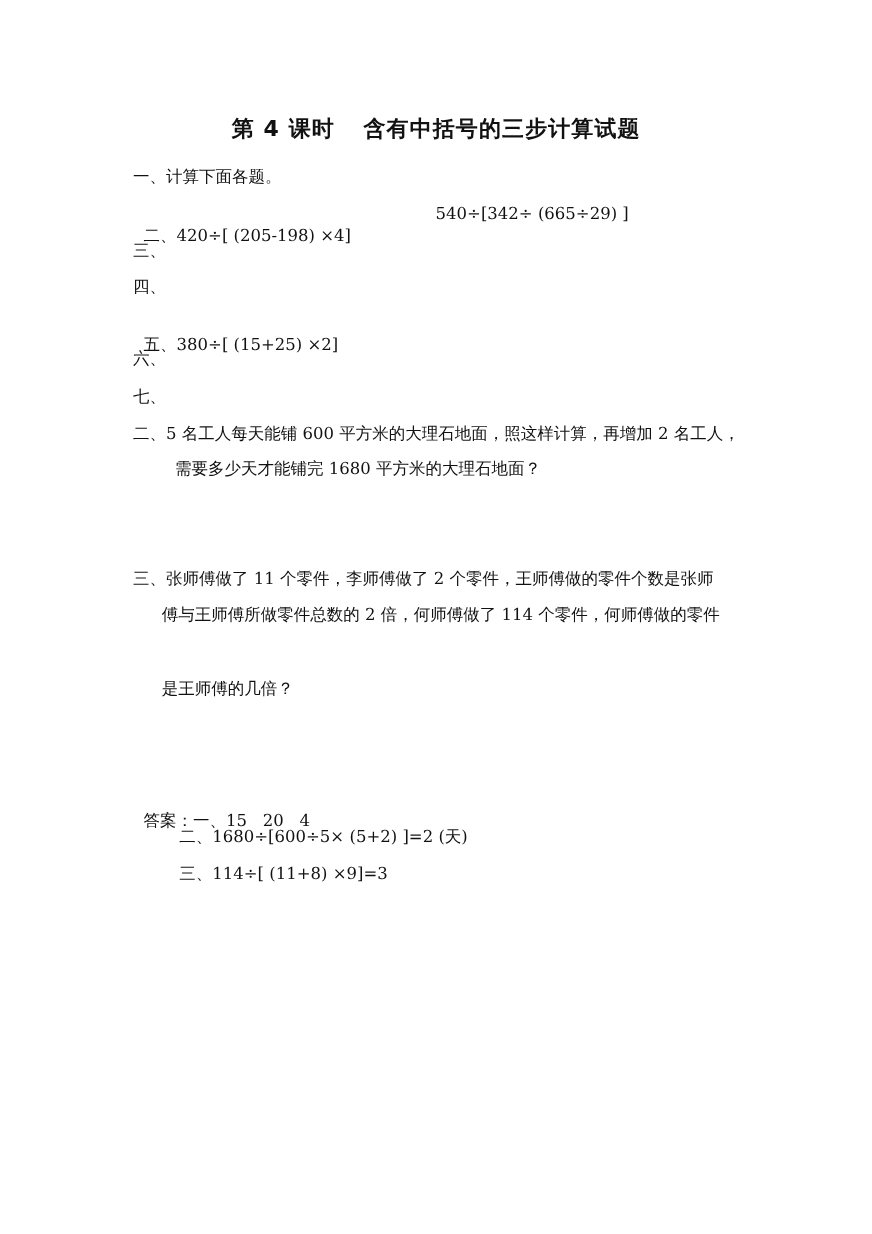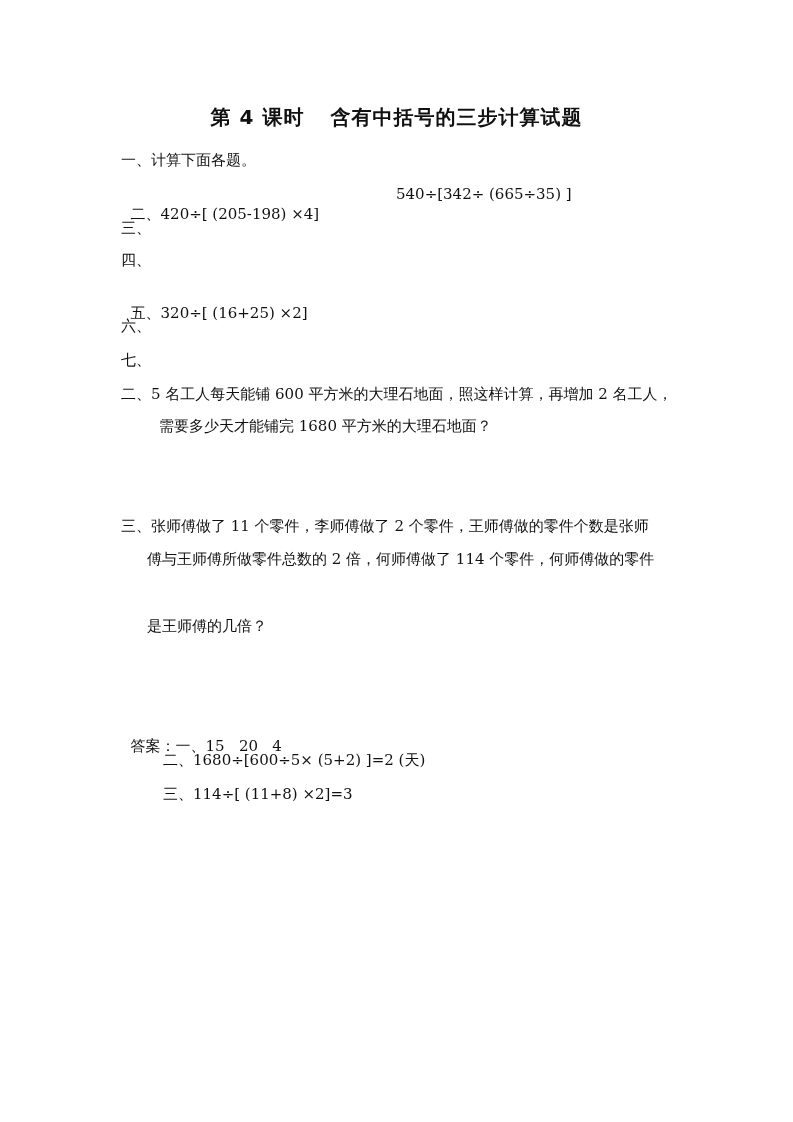--- a/index.html
+++ b/index.html
@@ -24,36 +24,36 @@
 
 <div class="title">
   <span>第 4 课时</span><span class="gap"></span><span>含有中括号的三步计算试题</span>
 </div>
 
 <div class="line" style="top:150px;">一、计算下面各题。</div>
 
 <div class="line" style="top:184px;">
   <span>二、</span><span>420÷[ (205-198) ×4]</span>
 </div>
-<div class="col2 line" style="top:184px; left:396px;">540÷[342÷ (665÷35) ]</div>
+<div class="col2 line" style="top:184px; left:396px;">540÷[342÷ (665÷29) ]</div>
 
 <div class="line" style="top:218px;">三、</div>
 <div class="line" style="top:250px;">四、</div>
 
 <div class="line" style="top:283px;">
-  <span>五、</span><span>320÷[ (16+25) ×2]</span>
+  <span>五、</span><span>380÷[ (15+25) ×2]</span>
 </div>
 
 <div class="line" style="top:316px;">六、</div>
 <div class="line" style="top:350px;">七、</div>
 
 <div class="line" style="top:384px;">二、5 名工人每天能铺 600 平方米的大理石地面，照这样计算，再增加 2 名工人，</div>
 <div class="line indent" style="top:416px;margin-left:12px;">需要多少天才能铺完 1680 平方米的大理石地面？</div>
 
 <div class="line" style="top:516px;">三、张师傅做了 11 个零件，李师傅做了 2 个零件，王师傅做的零件个数是张师</div>
 <div class="line indent" style="top:549px;">傅与王师傅所做零件总数的 2 倍，何师傅做了 114 个零件，何师傅做的零件</div>
 <div class="line indent" style="top:616px;">是王师傅的几倍？</div>
 
 <div class="line" style="top:716px;">
   <span>答案：</span><span>一、15   20   4</span>
 </div>
 <div class="line ans-indent" style="top:750px;">二、1680÷[600÷5× (5+2) ]=2 (天)</div>
-<div class="line ans-indent" style="top:784px;">三、114÷[ (11+8) ×2]=3</div>
+<div class="line ans-indent" style="top:784px;">三、114÷[ (11+8) ×9]=3</div>
 
 </body></html>

